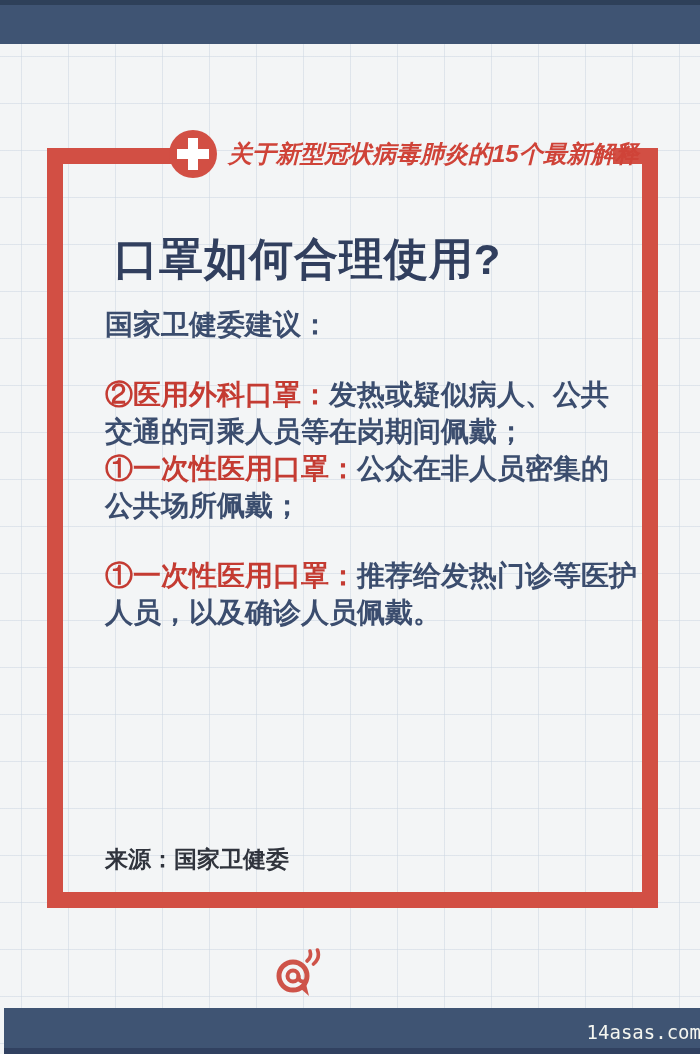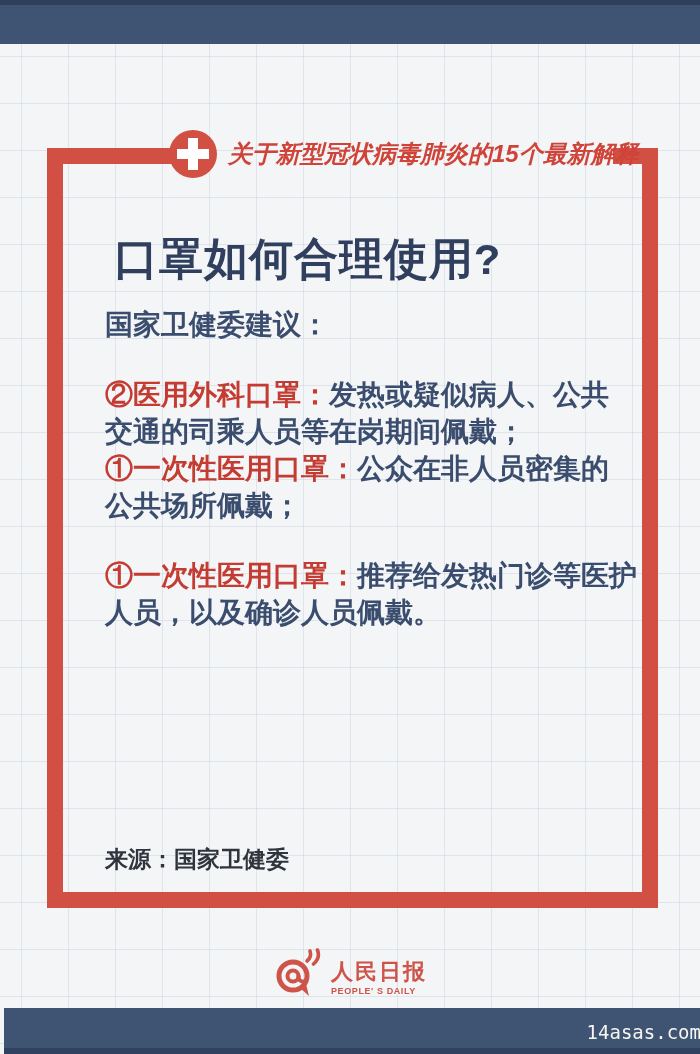--- a/index.html
+++ b/index.html
@@ -96,23 +96,19 @@
         <g fill="none" stroke="#ce5349" stroke-linecap="round">
           <circle cx="17" cy="28" r="14" stroke-width="5"></circle>
           <circle cx="17" cy="28" r="5.5" stroke-width="4"></circle>
           <path d="M22.5 28 q0 6 5.5 5.5" stroke-width="4"></path>
           <path d="M31 13 q5 -4 3 -10" stroke-width="3.6"></path>
           <path d="M37.5 16 q7 -6 4 -14" stroke-width="3.6"></path>
         </g>
         <path d="M24 40 L33 48 L30 36 Z" fill="#ce5349"></path>
       </svg>
     </span>
-    <div class="logo-text">
-      <div class="logo-cn">人民日报</div>
-      <div class="logo-en">PEOPLE' S DAILY</div>
-    </div>
   </div>
 
   <div class="bottom-bar">
     <span class="watermark">14asas.com</span>
   </div>
 
 </div>
 
 </body></html>

